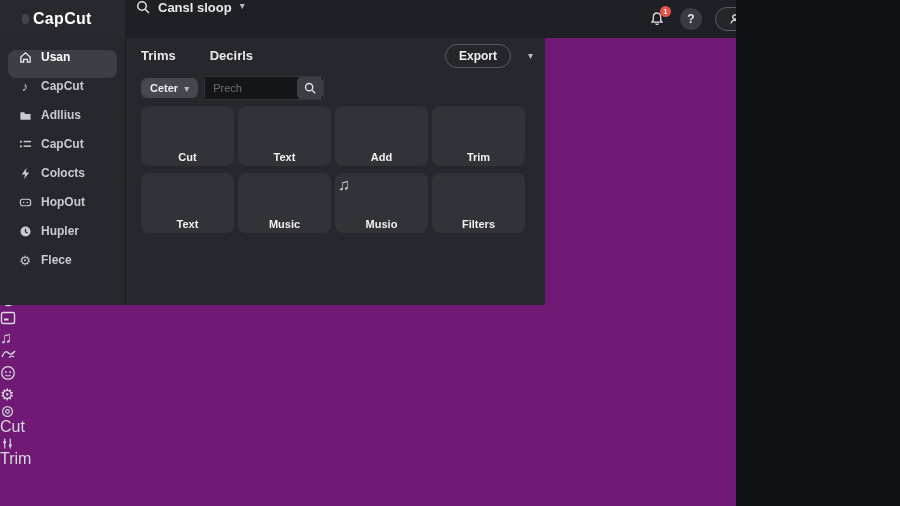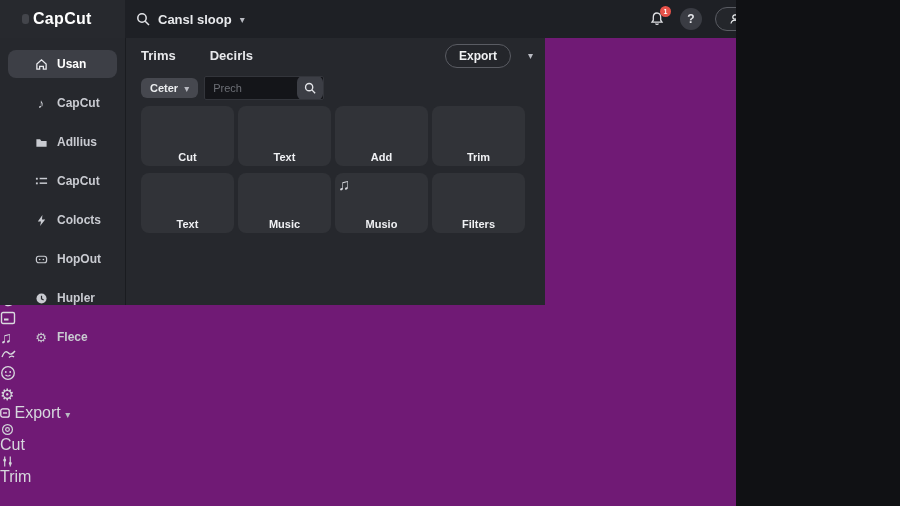--- a/index.html
+++ b/index.html
@@ -4,32 +4,32 @@
 <style>
   * { margin:0; padding:0; box-sizing:border-box; }
   body { background:#101114; font-family:"Liberation Sans","DejaVu Sans",sans-serif; }
   .app { position:relative; width:736px; height:506px; background:#701a75; overflow:hidden; color:#d6d8dd; }
 
   
   .topbar { position:absolute; left:0; top:0; width:900px; height:38px; background:#1e2025; }
   .logo-area { position:absolute; left:0; top:0; width:125px; height:38px; background:#27292e; display:flex; align-items:center; padding-left:22px; }
   .logo-text { color:#fff; font-weight:bold; font-size:16px; letter-spacing:.3px; }
   .logo-dot { width:7px; height:10px; background:#43454b; border-radius:3px; margin-right:4px; }
-  .topbar-search { position:absolute; left:136px; top:0; height:38px; display:flex; align-items:center; gap:8px; color:#e8e9ec; font-size:13px; font-weight:bold; }
+  .topbar-search { position:absolute; left:136px; top:0; height:38px; display:flex; align-items:flex-start; gap:8px; color:#e8e9ec; font-size:13px; font-weight:bold; }
   .caret { color:#b9bbc2; font-size:10px; }
   .topbar-right { position:absolute; right:8px; top:0; height:38px; display:flex; align-items:center; gap:13px; }
   .iconbtn { position:relative; width:20px; height:20px; display:flex; align-items:center; justify-content:center; cursor:pointer; }
   .badge { position:absolute; top:-3px; right:-4px; min-width:11px; height:11px; background:#e8524a; border-radius:6px; color:#fff; font-size:7px; display:flex; align-items:center; justify-content:center; font-weight:bold; }
   .help-btn { width:22px; height:22px; border-radius:50%; background:#3a3c43; color:#e4e5e9; font-size:12px; font-weight:bold; display:flex; align-items:center; justify-content:center; }
   .pill { display:flex; align-items:center; gap:6px; border:1px solid #5a5c63; border-radius:14px; padding:4px 13px; background:#24262b; color:#f0f1f3; font-size:12px; font-weight:bold; cursor:pointer; }
   .avatar-curve { width:14px; height:20px; }
 
   
   .sidebar { position:absolute; left:0; top:38px; width:125px; height:267px; background:#26282d; padding-top:12px; }
-  .side-item { display:flex; align-items:center; gap:9px; height:28px; margin:0 8px 11px 8px; padding-left:26px; border-radius:8px; color:#c9cbd1; font-size:12px; font-weight:bold; cursor:pointer; }
+  .side-item { display:flex; gap:9px; height:28px; margin:0 8px 1px 8px; padding-left:10px; border-radius:8px; color:#c9cbd1; font-size:12px; font-weight:bold; cursor:pointer; }
   .side-item.sel { background:#3d3f46; color:#fff; }
   .icon-sm { width:14px; height:14px; flex:0 0 14px; display:flex; align-items:center; justify-content:center; }
   .glyph { font-size:13px; line-height:1; }
 
   
   .mid { position:absolute; left:125px; top:38px; width:420px; height:267px; background:#26282d; border-left:1px solid #1a1c20; }
   .mid-head { position:absolute; left:15px; top:10px; display:flex; gap:34px; font-size:13px; font-weight:bold; color:#e8e9ec; }
   .mid-export { position:absolute; right:34px; top:6px; }
   .mid-export-caret { position:absolute; right:12px; top:12px; }
   .filter-row { position:absolute; left:15px; top:38px; display:flex; align-items:center; gap:6px; }
@@ -359,28 +359,20 @@
             <path d="M2 10 Q5 2 8.5 6 Q11 9 15 4 M9 10.5 Q11.5 8 14 10" fill="none" stroke="#d9dadf" stroke-width="1.4"></path>
           </svg></div>
       <div class="tb-icon"><svg class="ic" width="16" height="16" viewBox="0 0 16 16">
             <circle cx="8" cy="8" r="6.3" fill="none" stroke="#d9dadf" stroke-width="1.3"></circle>
             <circle cx="5.8" cy="7" r="0.9" fill="#d9dadf"></circle>
             <circle cx="10.2" cy="7" r="0.9" fill="#d9dadf"></circle>
             <path d="M5.5 10 Q8 12 10.5 10" fill="none" stroke="#d9dadf" stroke-width="1.2"></path>
           </svg></div>
       <div class="tb-icon">⚙</div>
     </div>
-    <div class="tb-export">
-      <span class="exp-ic"><svg class="ic" width="10" height="10" viewBox="0 0 10 10">
-            <rect x="0.8" y="0.8" width="8.4" height="8.4" rx="2" fill="none" stroke="#eef0f2" stroke-width="1.2"></rect>
-            <line x1="3" y1="5" x2="7" y2="5" stroke="#eef0f2" stroke-width="1.2"></line>
-          </svg></span>
-      <span>Export</span>
-      <span class="caret">▾</span>
-    </div>
   </div>
 
   <div class="timeline">
     <div class="tl-side">
       <div class="tl-item">
         <span class="icon-sm">
             <svg class="ic" width="13" height="13" viewBox="0 0 14 14">
               <circle cx="7" cy="7" r="5.3" fill="none" stroke="#d2d4d9" stroke-width="1.3"></circle>
               <circle cx="7" cy="7" r="2" fill="none" stroke="#d2d4d9" stroke-width="1.3"></circle>
             </svg>

